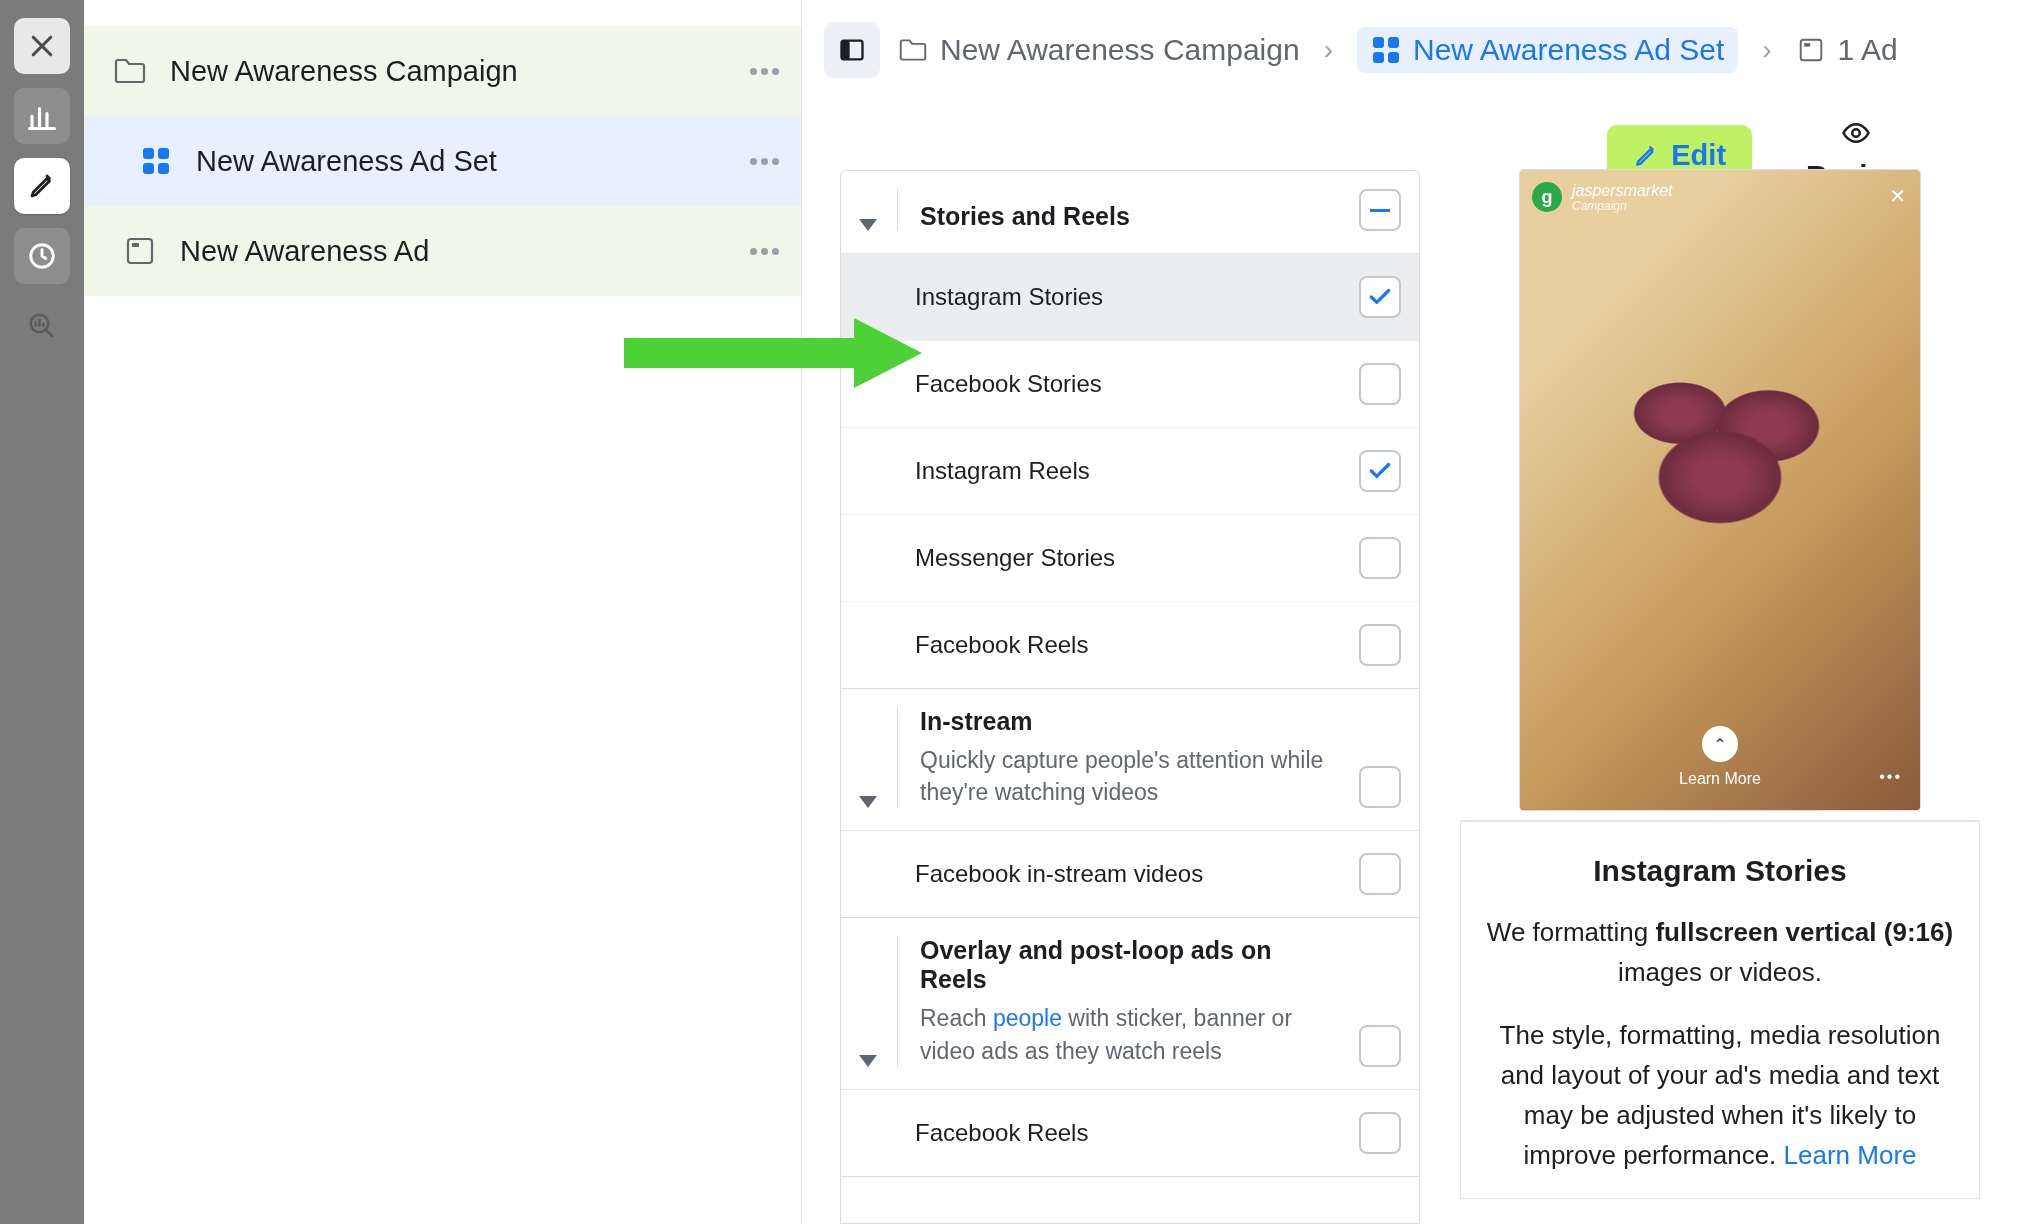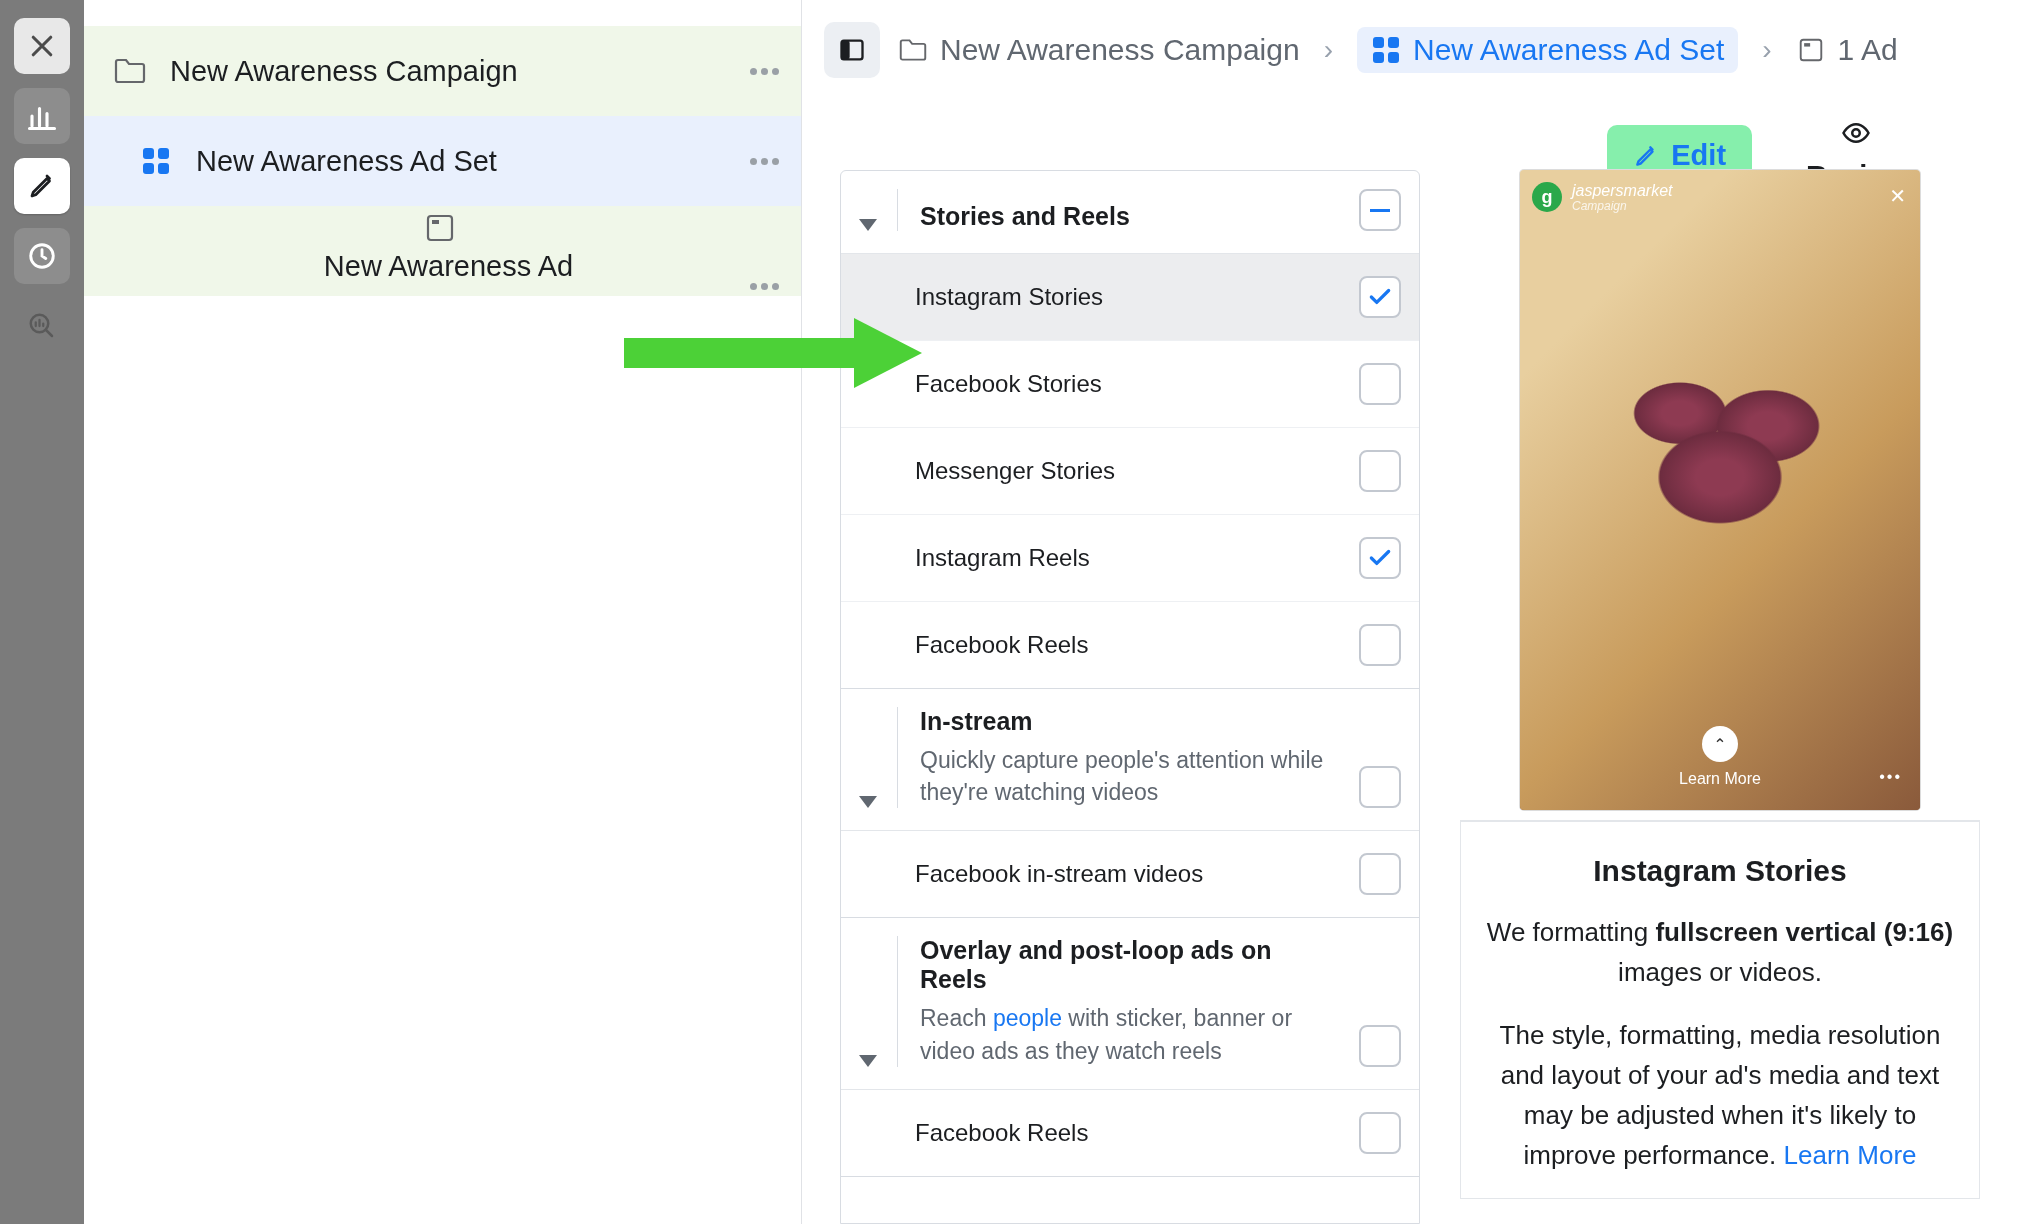--- a/index.html
+++ b/index.html
@@ -13,21 +13,21 @@
 .rail .btn.mid { background: #8d8d8d; }
 .rail .btn.white { background: #fff; box-shadow: 0 1px 2px rgba(0,0,0,.2); }
 .rail .btn.ghost { background: transparent; }
 .rail svg { width: 30px; height: 30px; }
 
 
 .tree { width: 718px; background: #fff; border-right: 1px solid #e0e2e6; padding-top: 26px; position: relative; }
 .tree-row { height: 90px; display: flex; align-items: center; padding: 0 22px 0 24px; position: relative; }
 .tree-row.depth0 { padding-left: 24px; }
 .tree-row.depth1 { padding-left: 50px; }
-.tree-row.depth2 { padding-left: 34px; flex-direction: column; }
+.tree-row.depth2 { padding-left: 34px; }
 .tree-row.green { background: #f0f7e9; }
 .tree-row.selected { background: #e9f0fd; }
 .tree-row .icon { width: 44px; height: 44px; display: flex; align-items: center; justify-content: center; margin-right: 18px; flex-shrink: 0; }
 .tree-row .label { font-size: 29px; color: #1c1e21; }
 .tree-row .more { margin-left: auto; color: #9aa0a6; font-size: 30px; letter-spacing: 2px; display: flex; align-items: center; gap:4px;}
 .dot3 { width:7px; height:7px; border-radius:50%; background:#9aa0a6; }
 
 
 .arrow { position: absolute; left: 540px; top: 310px; }
 
@@ -35,21 +35,21 @@
 .right { flex: 1; display: flex; flex-direction: column; min-width: 0; }
 .topbar { height: 160px; padding: 22px 40px 0 22px; }
 .crumb-row { display: flex; align-items: center; gap: 18px; }
 .sqbtn { width: 56px; height: 56px; border-radius: 10px; background: #eceff3; display:flex; align-items:center; justify-content:center; }
 .crumb { display:flex; align-items:center; gap:12px; font-size: 30px; color:#606770; }
 .crumb.active { background:#e9f0fd; color:#1877f2; padding: 6px 14px; border-radius: 8px; font-weight: 500; }
 .crumb .cicon { width:30px; height:30px; display:flex; align-items:center; justify-content:center; }
 .chev { color:#98a1ad; font-size:28px; padding:0 6px;}
 .actions { display:flex; gap:28px; margin-top:26px; justify-content:flex-end; align-items:center; padding-right: 48px;}
 .actbtn { display:flex; align-items:center; gap:12px; font-size: 29px; font-weight:600; padding: 14px 26px; border-radius:10px;}
-.actbtn.primary { background:#86efac; color:#1877f2; }
+.actbtn.primary { background:#bef264; color:#1877f2; }
 .actbtn.plain { color:#1c1e21;flex-direction:column; }
 
 
 .content { flex:1; display:flex; gap: 40px; padding-left: 38px; padding-right: 40px;}
 .panel { width: 580px; border: 1px solid #d8dce2; border-radius: 6px 6px 0 0; overflow:hidden; display:flex; flex-direction:column; margin-top: 10px;}
 .section-header { display:flex; align-items:flex-end; padding: 18px 18px 22px 18px; border-bottom:1px solid #e3e6ea; gap: 14px; }
 .section-header .triangle { width: 0; height:0; border-left:9px solid transparent; border-right:9px solid transparent; border-top:12px solid #606770; margin-top:10px; margin-right: 6px; flex-shrink:0;}
 .section-header .vline { width:1px; align-self:stretch; background:#d8dce2; margin-right: 8px;}
 .section-header .texts { flex:1; }
 .section-header .title { font-weight:700; font-size: 25px; color:#1c1e21; }
@@ -253,30 +253,30 @@
               <svg class="check" viewBox="0 0 24 24">
                 <path d="M4 12l5 5L20 6" stroke="#1877f2" stroke-width="3" fill="none" stroke-linecap="round" stroke-linejoin="round"></path>
               </svg>
             </div>
           </div>
           <div class="placement-row">
             <span class="plabel">Facebook Stories</span>
             <div class="box"></div>
           </div>
           <div class="placement-row">
-            <span class="plabel">Messenger Stories</span>
-            <div class="box"></div>
-          </div>
-          <div class="placement-row">
             <span class="plabel">Instagram Reels</span>
             <div class="box">
               <svg class="check" viewBox="0 0 24 24">
                 <path d="M4 12l5 5L20 6" stroke="#1877f2" stroke-width="3" fill="none" stroke-linecap="round" stroke-linejoin="round"></path>
               </svg>
             </div>
+          </div>
+          <div class="placement-row">
+            <span class="plabel">Messenger Stories</span>
+            <div class="box"></div>
           </div>
           <div class="placement-row last-in-section">
             <span class="plabel">Facebook Reels</span>
             <div class="box"></div>
           </div>
           <div class="section-header">
             <div class="triangle"></div>
             <div class="vline"></div>
             <div class="texts">
               <div class="title">In-stream</div>

